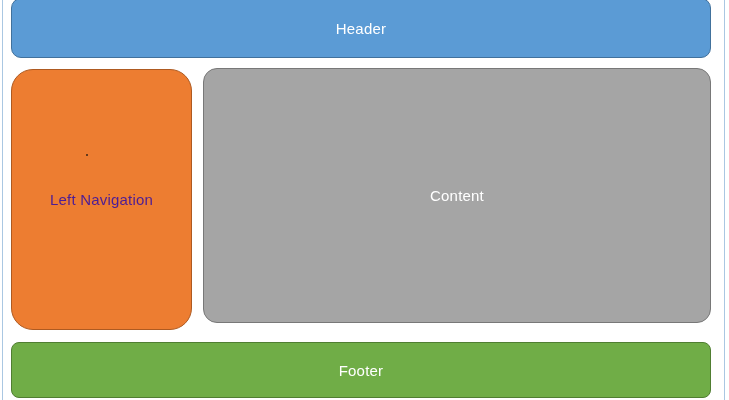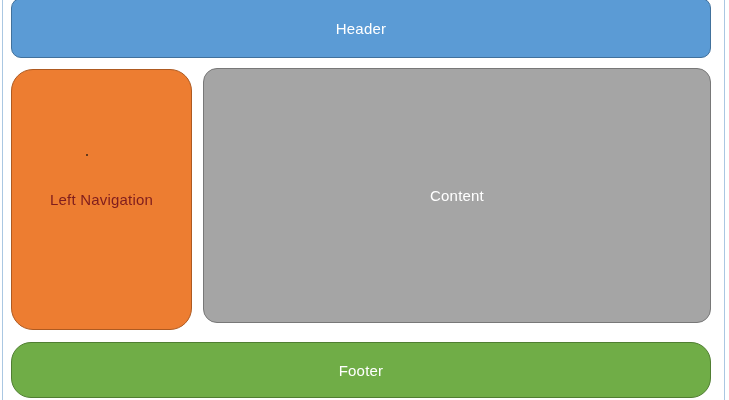--- a/index.html
+++ b/index.html
@@ -41,21 +41,21 @@
     border-radius: 22px;
   }
   .block-content {
     left: 203px; top: 68px;
     width: 508px; height: 255px;
     border-radius: 14px;
   }
   .block-footer {
     left: 11px; top: 342px;
     width: 700px; height: 56px;
-    border-radius: 20px;
+    border-radius: 8px;
   }
   .nav-dot {
     position: absolute;
     left: 86px; top: 154px;
     width: 2px; height: 2px;
     border-radius: 50%;
   }
   .label { pointer-events: none; }
 </style>
 </head>
@@ -64,21 +64,21 @@
 <div class="canvas">
 
   <div class="frame-line left" style="background: rgb(170, 199, 226);"></div>
 
   <div class="frame-line right" style="background: rgb(170, 199, 226);"></div>
 
   <div class="block block-header" style="background: rgb(91, 155, 213); border-color: rgb(65, 113, 156); color: rgb(255, 255, 255);">
     <span class="label">Header</span>
   </div>
 
-  <div class="block block-leftnav" style="background: rgb(237, 125, 49); border-color: rgb(174, 90, 33); color: #7f1d1d;">
+  <div class="block block-leftnav" style="background: rgb(237, 125, 49); border-color: rgb(174, 90, 33); color: #4c1d95;">
     <span class="label">Left Navigation</span>
   </div>
 
   <div class="nav-dot" style="background: rgb(58, 36, 20);"></div>
 
   <div class="block block-content" style="background: rgb(165, 165, 165); border-color: rgb(120, 120, 120); color: rgb(255, 255, 255);">
     <span class="label">Content</span>
   </div>
 
   <div class="block block-footer" style="background: rgb(112, 173, 71); border-color: rgb(80, 126, 50); color: rgb(255, 255, 255);">

